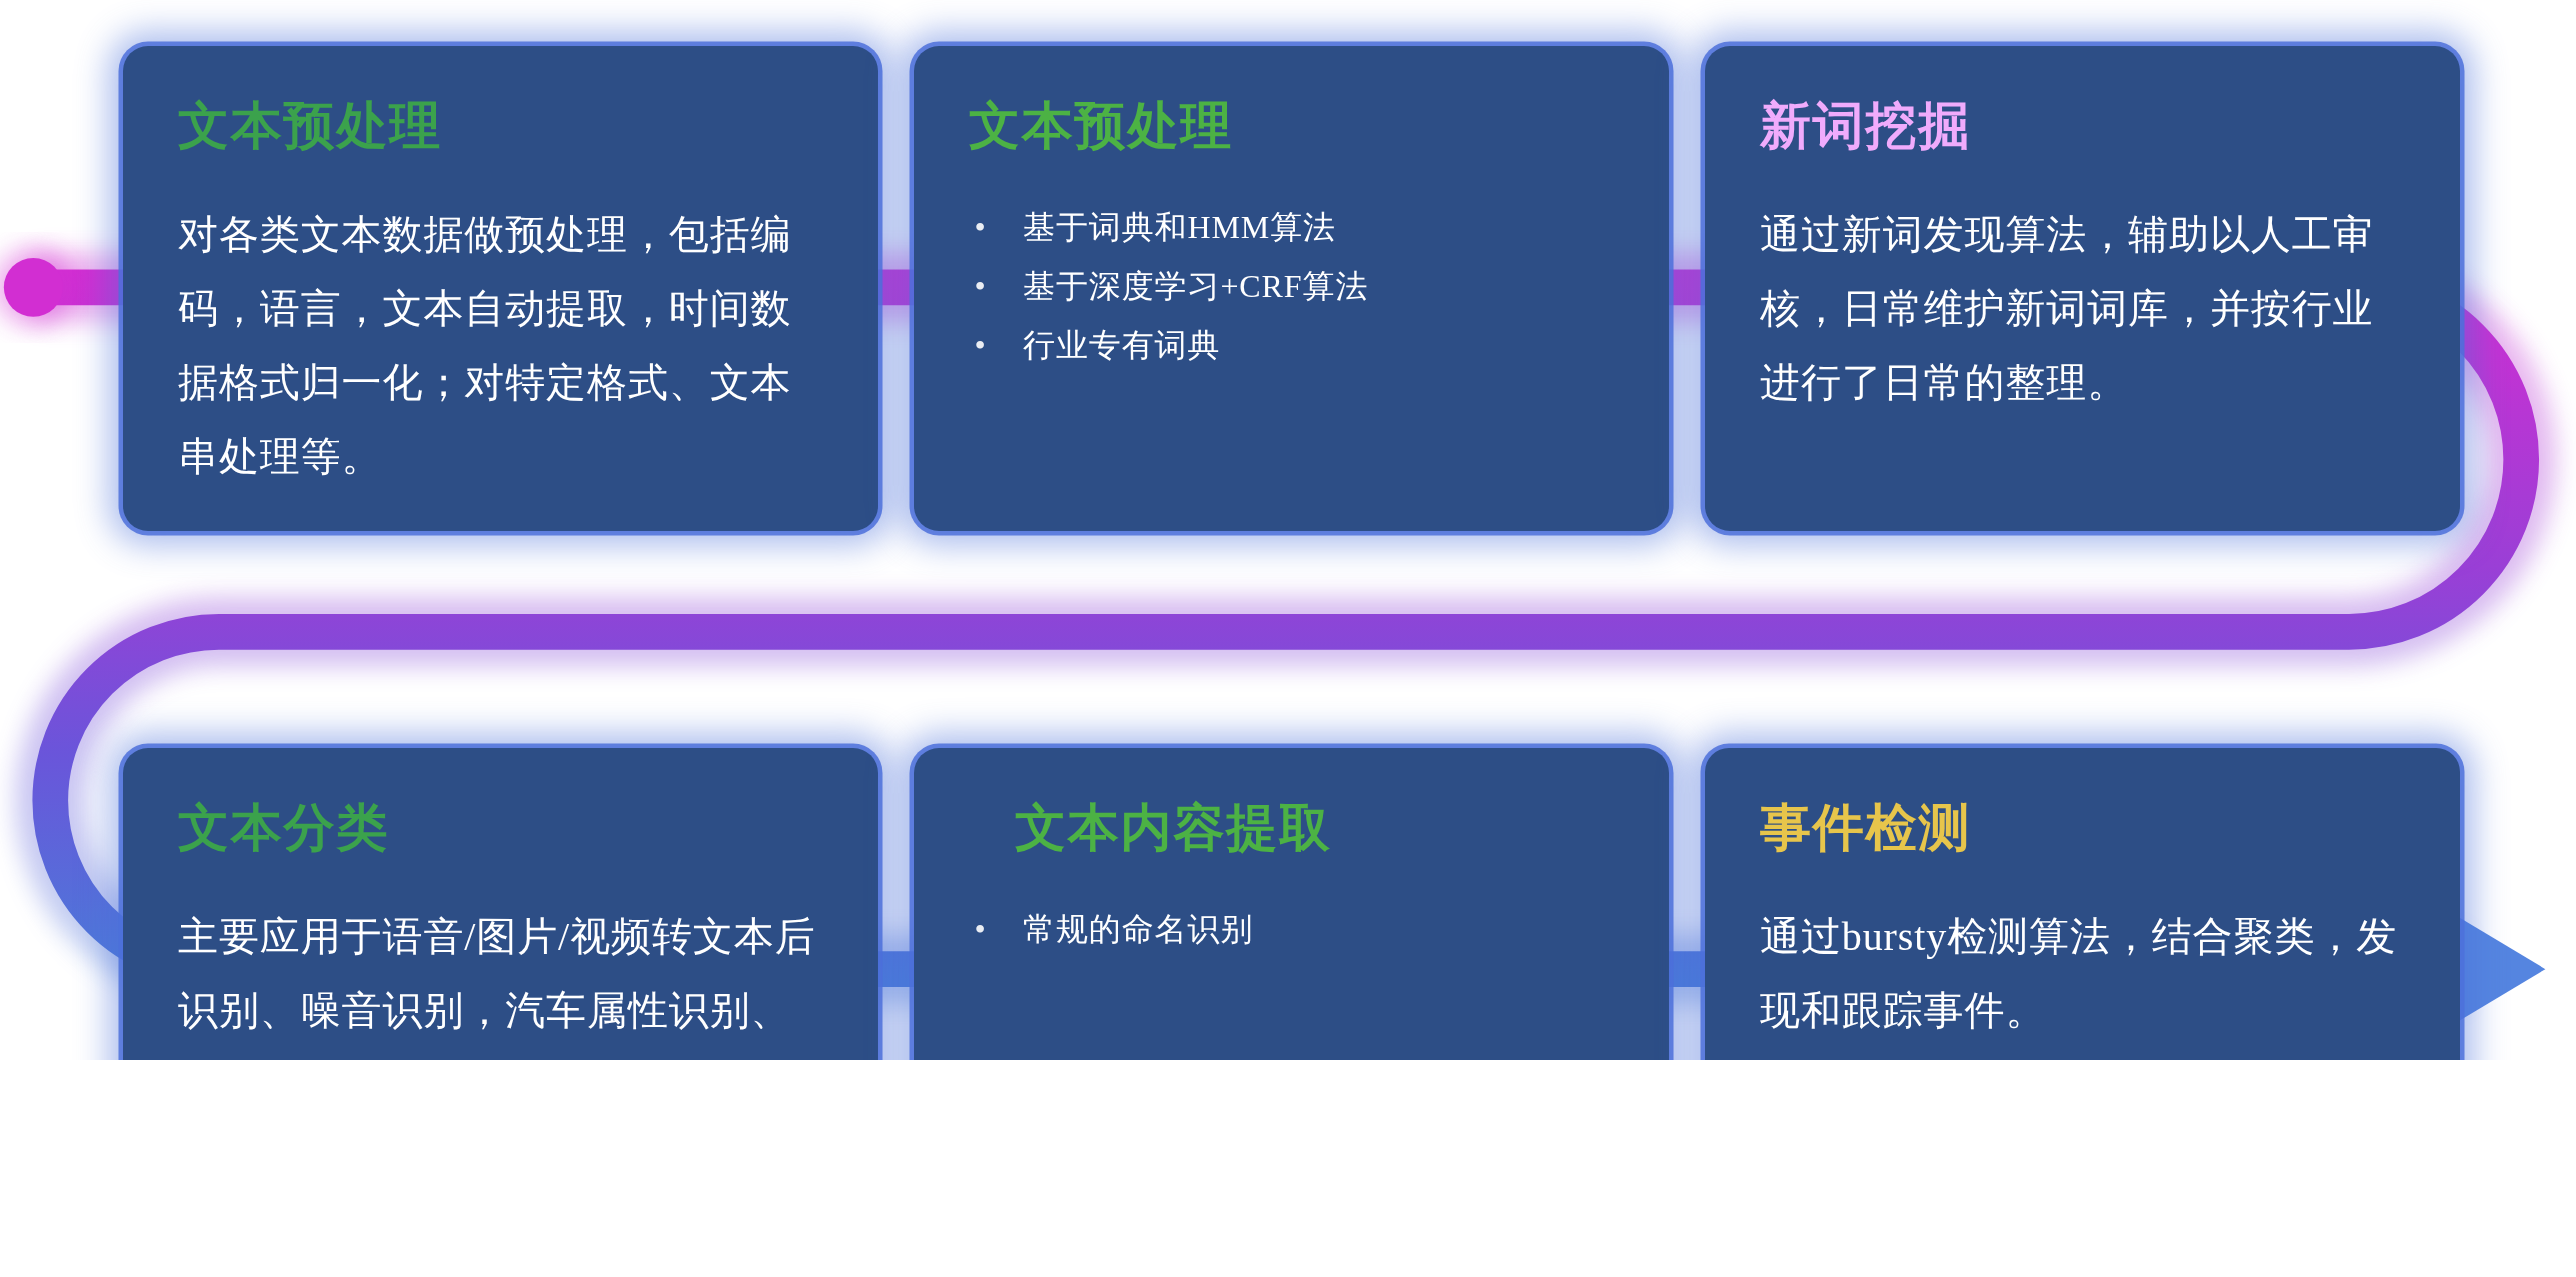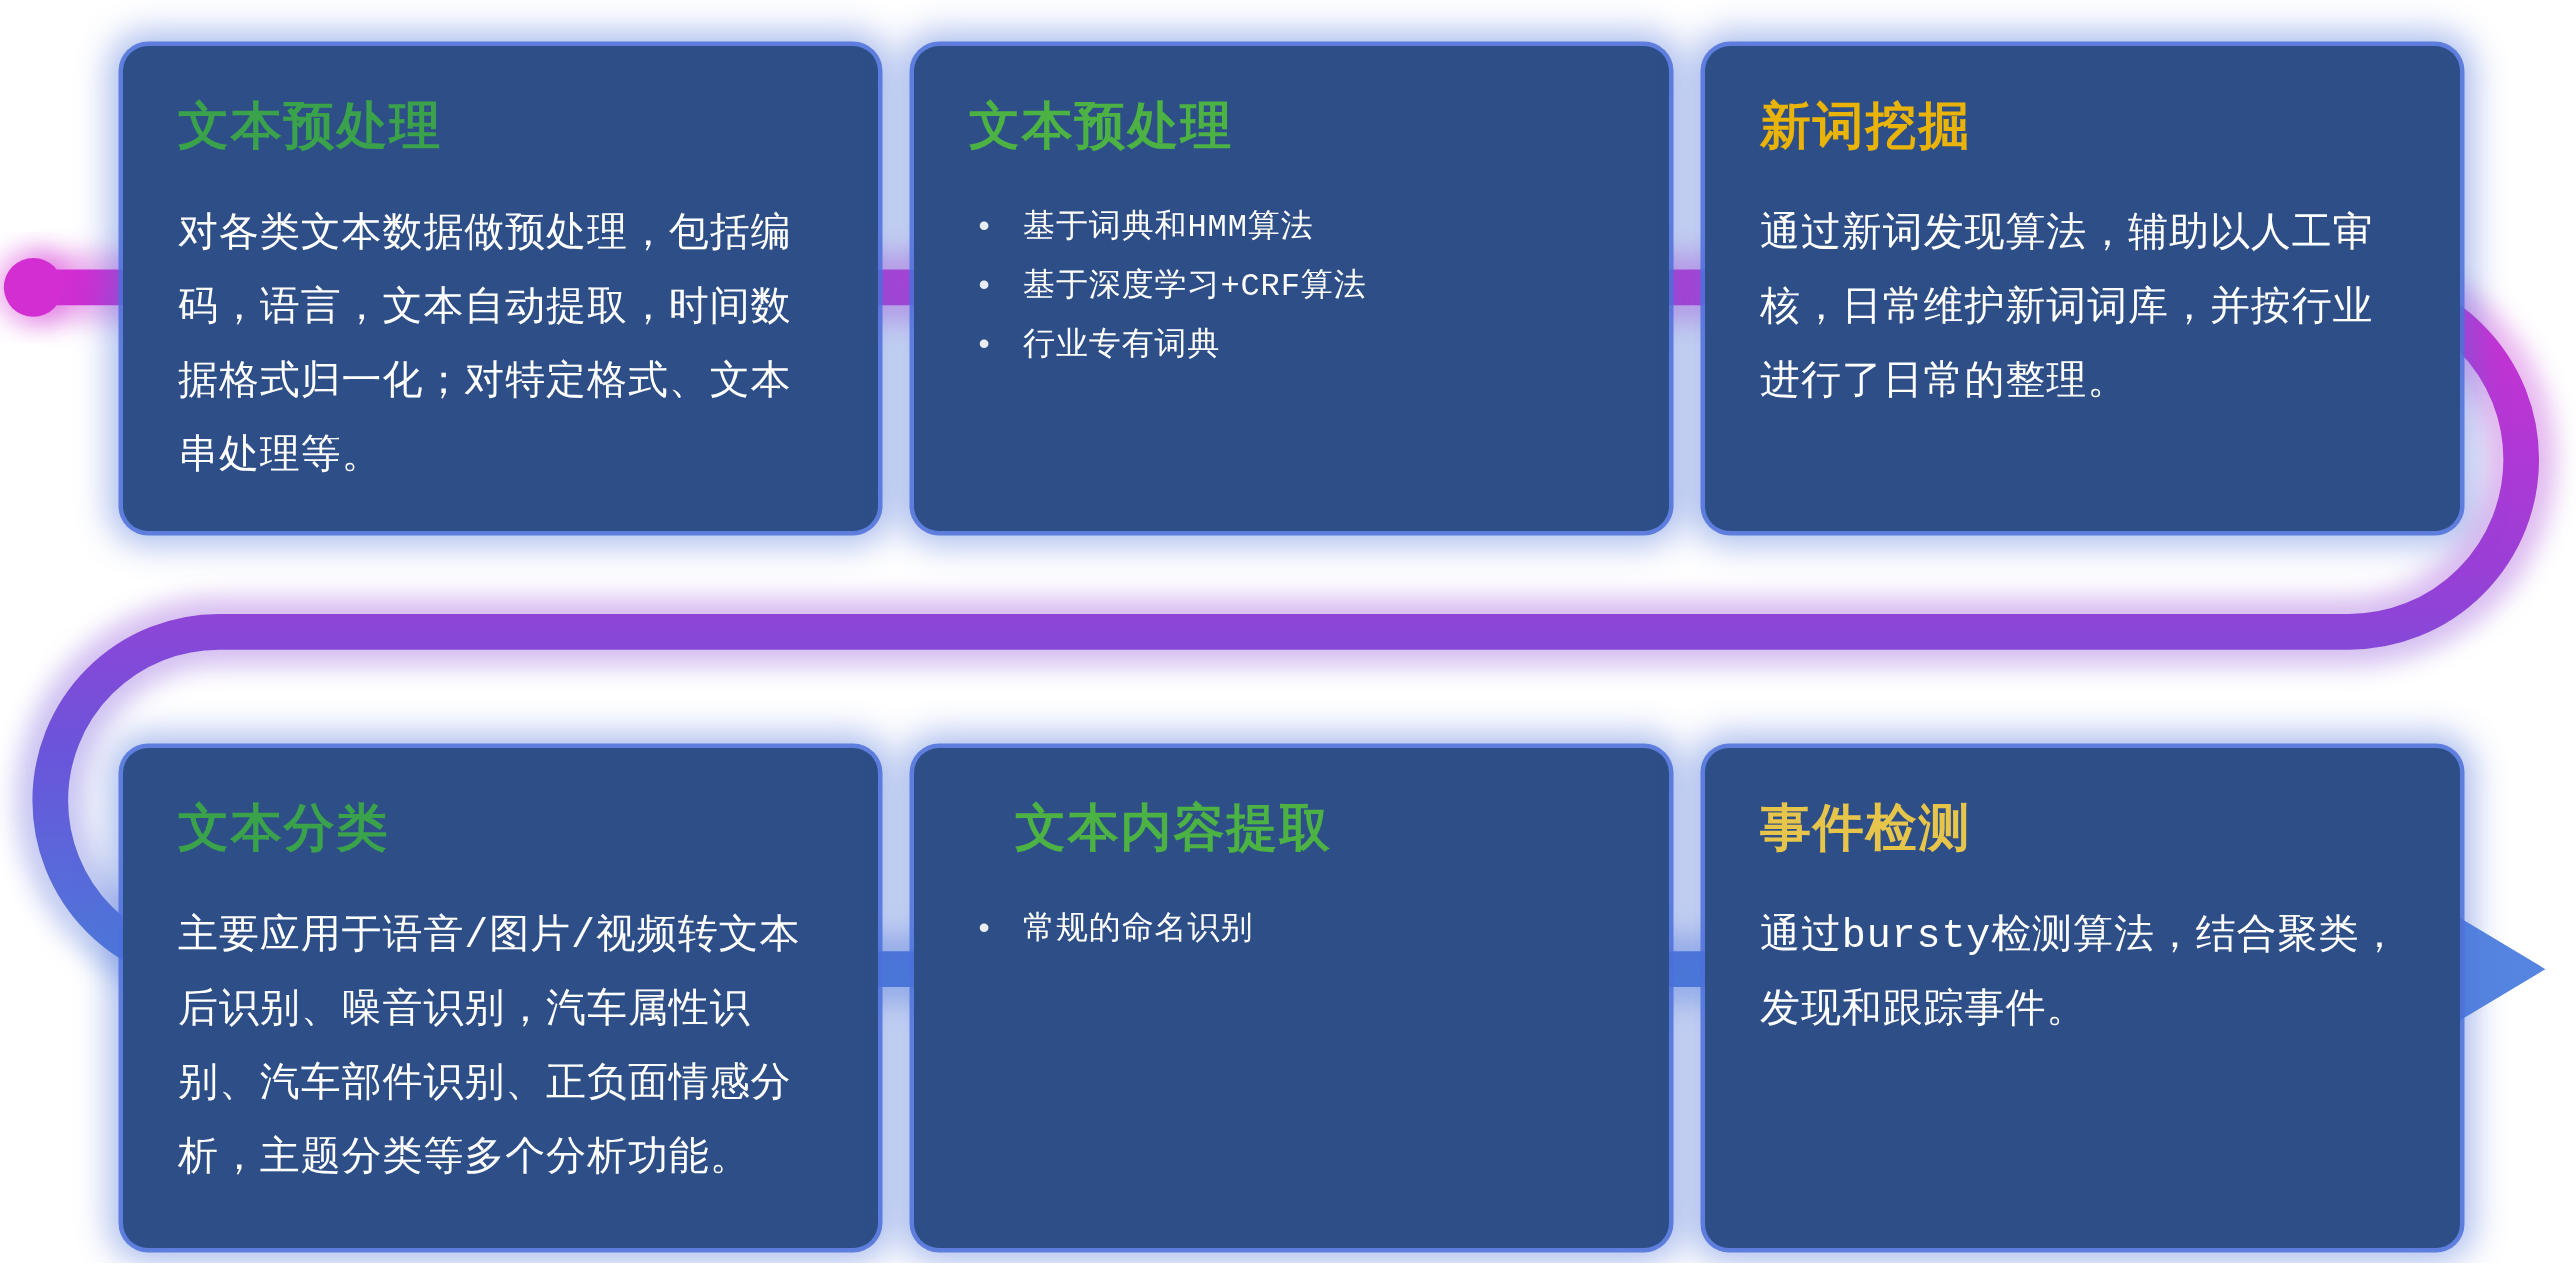--- a/index.html
+++ b/index.html
@@ -1,20 +1,20 @@
 <!DOCTYPE html>
 <html style="font-size:14.3px"><head>
 <meta charset="utf-8">
 <style>
   html,body { margin:0; padding:0; background:#ffffff; }
   .canvas {
     position:relative;
-    width:2576px; height:1263px;
+    width:2576px; height:1060px;
     overflow:hidden;
-    font-family:Liberation Mono, monospace;
+    font-family:Liberation Serif, serif;
     background:#ffffff;
   }
   svg.connector { position:absolute; left:0; top:0; width:2576px; height:1277px; }
 
   .card {
     position:absolute;
     width:755px;
     box-sizing:border-box;
     padding:46px 55px 36px 55px;
     border-radius:25px;
@@ -91,21 +91,21 @@
   <section class="card card-pos-2">
     <h2 class="card-title" style="color: rgb(76, 178, 68);">文本预处理</h2>
     <ul class="card-bullets">
       <li>基于词典和HMM算法</li>
       <li>基于深度学习+CRF算法</li>
       <li>行业专有词典</li>
     </ul>
   </section>
 
   <section class="card card-pos-3">
-    <h2 class="card-title" style="color: #eab308;">新词挖掘</h2>
+    <h2 class="card-title" style="color: #f0abfc;">新词挖掘</h2>
     <p class="card-body">通过新词发现算法，辅助以人工审核，日常维护新词词库，并按行业进行了日常的整理。</p>
   </section>
 
   <section class="card card-pos-4">
     <h2 class="card-title" style="color: rgb(59, 162, 76);">文本分类</h2>
     <p class="card-body">主要应用于语音/图片/视频转文本后识别、噪音识别，汽车属性识别、汽车部件识别、正负面情感分析，主题分类等多个分析功能。</p>
   </section>
 
   <section class="card card-pos-5">
     <h2 class="card-title" style="color: rgb(76, 178, 68); margin-left: 46px;">文本内容提取</h2>

